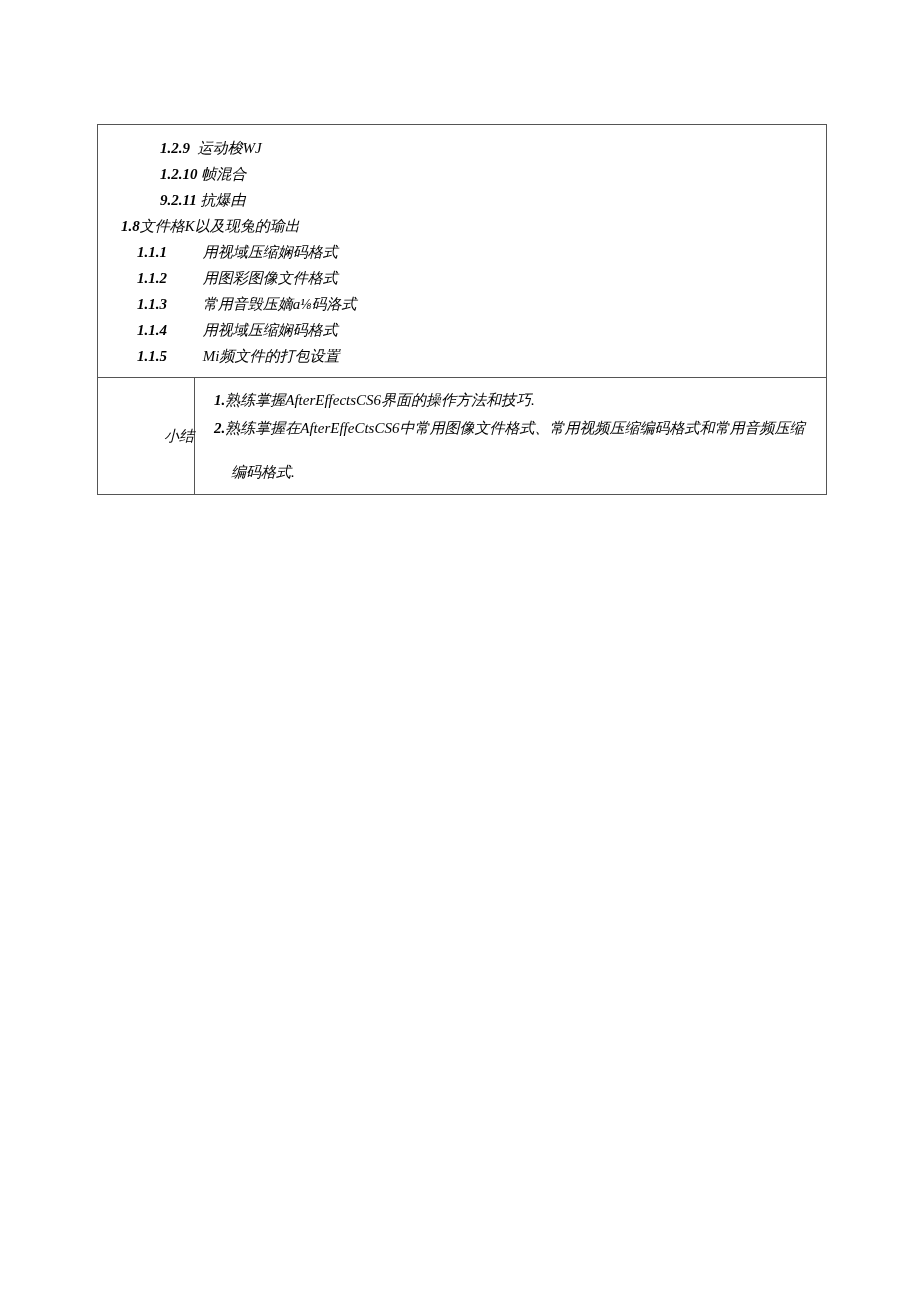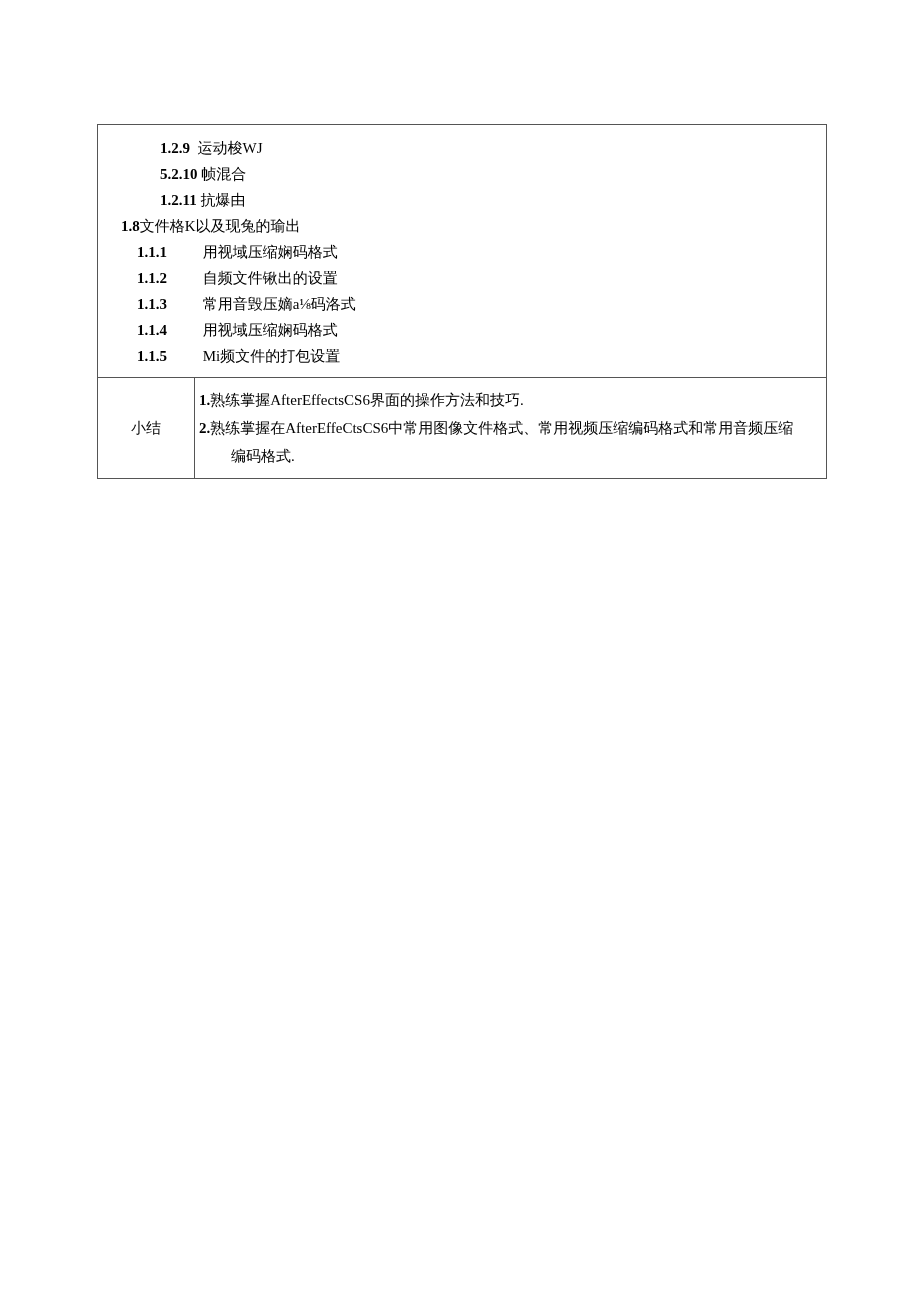--- a/index.html
+++ b/index.html
@@ -15,20 +15,21 @@
       min-height: 1301px;
       box-sizing: border-box;
       padding-top: 124px;
       padding-left: 97px;
       padding-right: 93px;
     }
     .tbl {
       border-collapse: collapse;
       width: 100%;
       table-layout: fixed;
+      font-style: italic;
     }
     .tbl td {
       border: 1px solid #555;
       vertical-align: middle;
       padding: 0;
     }
     .col-left { width: 97px; }
     .col-right { width: auto; }
     .content-top {
       padding: 10px 0 8px 0;
@@ -37,67 +38,67 @@
       line-height: 26px;
       white-space: nowrap;
     }
     .lvl3 { padding-left: 62px; }
     .lvl2 { padding-left: 23px; }
     .lvl4-num { padding-left: 39px; width: 62px; display: inline-block; font-weight: bold; }
     .lvl4-text { display: inline-block; padding-left: 0; }
     .bold { font-weight: bold; }
     .sub-num { font-weight: bold; }
     .summary-label {
-      text-align: center;
+      text-align: right;
       padding-left: 2px;
       font-size: 15px;
     }
     .summary-body {
       padding: 8px 6px 8px 4px;
       line-height: 28px;
     }
-    .summary-line { display: block; }
-    .summary-indent { display: block; padding-left: 32px; }
+    .summary-line { display: block; margin-left: 15px; }
+    .summary-indent { display: block; padding-left: 32px; margin-top: 16px; }
     .num-prefix { font-weight: bold; }
   </style>
 </head>
 <body>
 
 <div class="page">
   <table class="tbl">
     <colgroup>
       <col class="col-left">
       <col class="col-right">
     </colgroup>
     <tbody>
         <tr>
       <td colspan="2">
         <div class="content-top">
           <div class="line lvl3">
             <span class="sub-num">1.2.9</span>
             &nbsp;<span>运动梭WJ</span>
           </div>
           <div class="line lvl3">
-            <span class="sub-num">5.2.10</span>
+            <span class="sub-num">1.2.10</span>
             <span>帧混合</span>
           </div>
           <div class="line lvl3">
-            <span class="sub-num">1.2.11</span>
+            <span class="sub-num">9.2.11</span>
             <span>抗爆由</span>
           </div>
           <div class="line lvl2">
             <span class="bold">1.8</span><span>文件格K以及现兔的瑜出</span>
           </div>
           <div class="line">
             <span class="lvl4-num">1.1.1</span>
             <span class="lvl4-text">用视域压缩娴码格式</span>
           </div>
           <div class="line">
             <span class="lvl4-num">1.1.2</span>
-            <span class="lvl4-text">自频文件锹出的设置</span>
+            <span class="lvl4-text">用图彩图像文件格式</span>
           </div>
           <div class="line">
             <span class="lvl4-num">1.1.3</span>
             <span class="lvl4-text">常用音毁压嫡a⅛码洛式</span>
           </div>
           <div class="line">
             <span class="lvl4-num">1.1.4</span>
             <span class="lvl4-text">用视域压缩娴码格式</span>
           </div>
           <div class="line">

